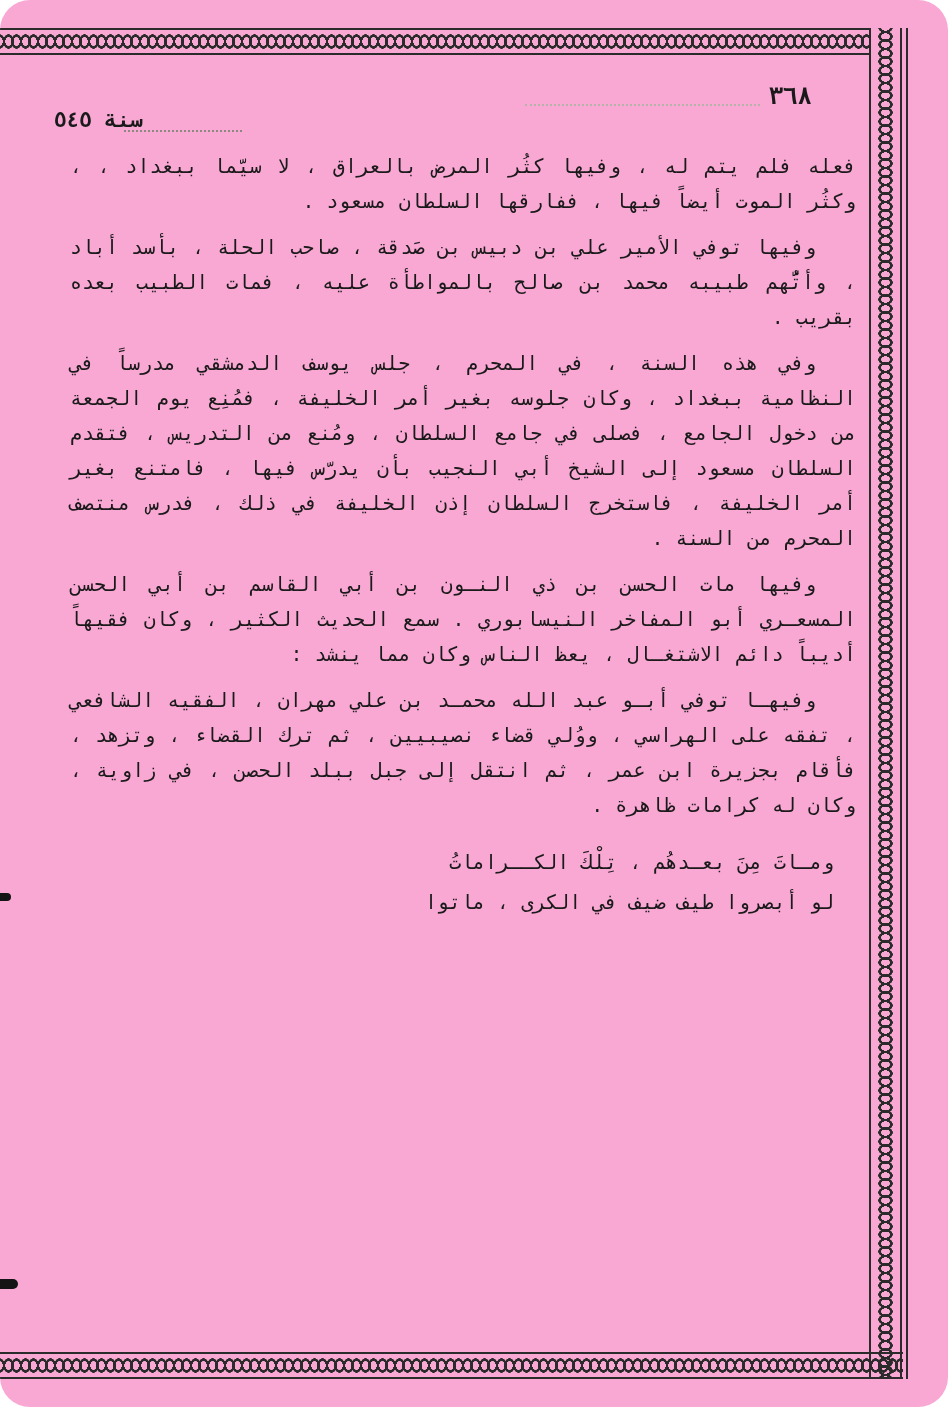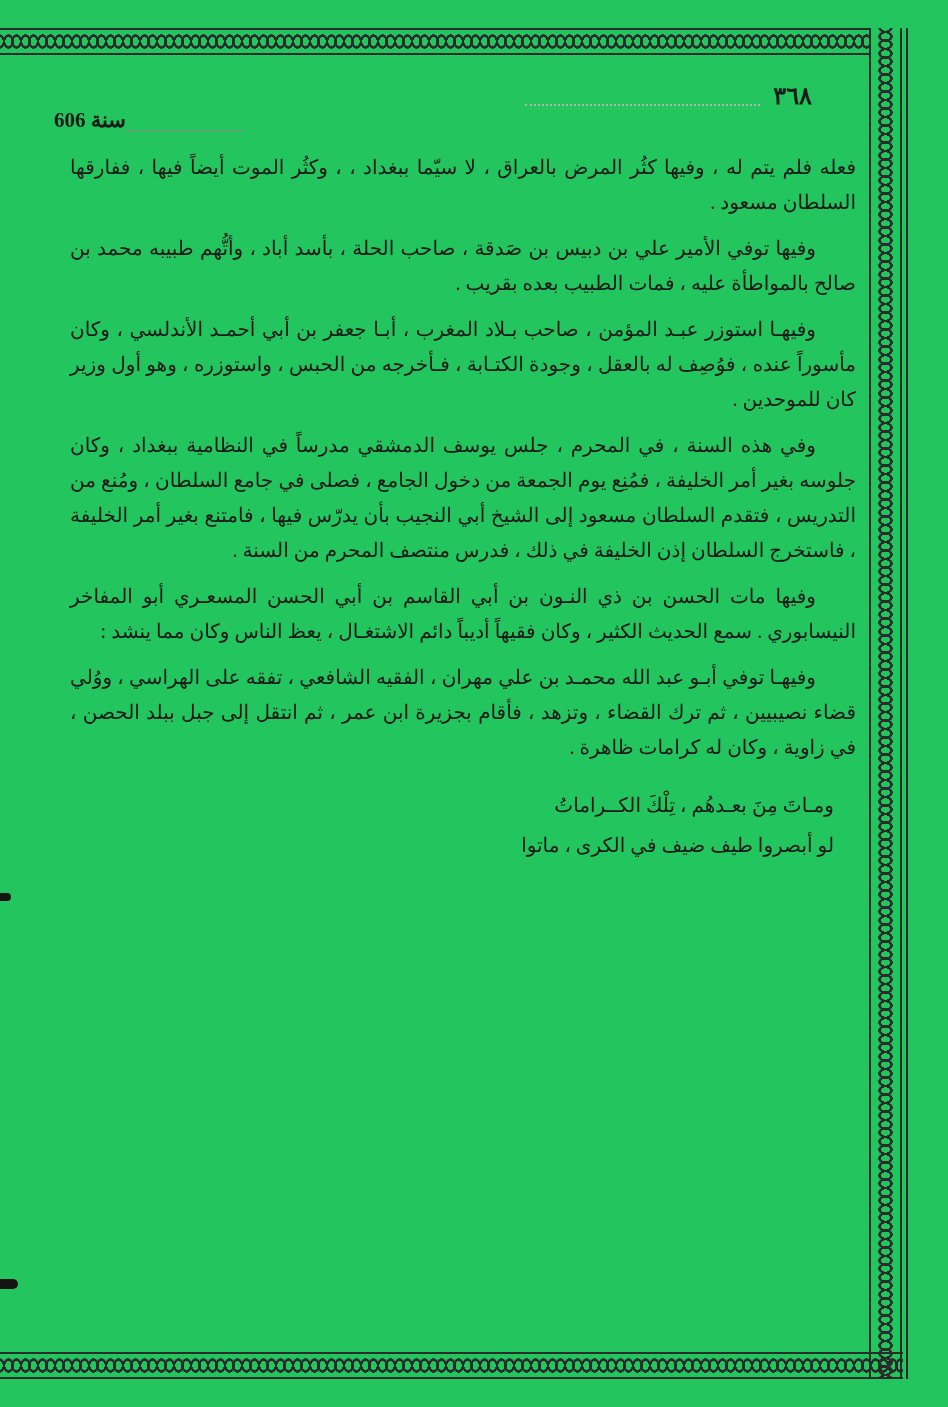--- a/index.html
+++ b/index.html
@@ -4,24 +4,25 @@
 <style>
   html, body {
     margin: 0;
     padding: 0;
     background: #ffffff;
   }
   .page {
     position: relative;
     width: 948px;
     height: 1407px;
-    background: #22c55e;
+    background: #f9a8d4;
     overflow: hidden;
-    font-family: Liberation Serif, serif;
+    font-family: Liberation Mono, monospace;
     color: #1a1a1a;
+    border-radius: 30px;
   }
 
   
   .band { position: absolute; box-sizing: border-box; }
   .band-h {
     height: 27px;
     border-top: 2px solid #2b2b2b;
     border-bottom: 2px solid #2b2b2b;
     background-image:
       radial-gradient(ellipse 6px 8px at center, rgba(0,0,0,0) 52%, #2b2b2b 56%, #2b2b2b 88%, rgba(0,0,0,0) 92%),
@@ -132,27 +133,26 @@
 
 <div class="page">
 
   <div class="band band-h border-top"></div>
   <div class="band band-v border-right"></div>
   <div class="band band-h border-bottom"></div>
   <div class="edge-line"></div>
 
   <div class="page-number">٣٦٨</div>
   <div class="page-number-dots"></div>
-  <div class="year-label">سنة 606</div>
+  <div class="year-label">سنة ٥٤٥</div>
   <div class="year-dots"></div>
 
   <div class="content">
     <p class="para first">فعله فلم يتم له ، وفيها كثُر المرض بالعراق ، لا سيّما ببغداد ، ، وكثُر الموت أيضاً فيها ، ففارقها السلطان مسعود .</p>
     <p class="para">وفيها توفي الأمير علي بن دبيس بن صَدقة ، صاحب الحلة ، بأسد أباد ، وأتُّهم طبيبه محمد بن صالح بالمواطأة عليه ، فمات الطبيب بعده بقريب .</p>
-    <p class="para">وفيهـا استوزر عبـد المؤمن ، صاحب بـلاد المغرب ، أبـا جعفر بن أبي أحمـد الأندلسي ، وكان مأسوراً عنده ، فوُصِف له بالعقل ، وجودة الكتـابة ، فـأخرجه من الحبس ، واستوزره ، وهو أول وزير كان للموحدين .</p>
     <p class="para">وفي هذه السنة ، في المحرم ، جلس يوسف الدمشقي مدرساً في النظامية ببغداد ، وكان جلوسه بغير أمر الخليفة ، فمُنِع يوم الجمعة من دخول الجامع ، فصلى في جامع السلطان ، ومُنع من التدريس ، فتقدم السلطان مسعود إلى الشيخ أبي النجيب بأن يدرّس فيها ، فامتنع بغير أمر الخليفة ، فاستخرج السلطان إذن الخليفة في ذلك ، فدرس منتصف المحرم من السنة .</p>
     <p class="para">وفيها مات الحسن بن ذي النـون بن أبي القاسم بن أبي الحسن المسعـري أبو المفاخر النيسابوري . سمع الحديث الكثير ، وكان فقيهاً أديباً دائم الاشتغـال ، يعظ الناس وكان مما ينشد :</p>
     <p class="para">وفيهـا توفي أبـو عبد الله محمـد بن علي مهران ، الفقيه الشافعي ، تفقه على الهراسي ، ووُلي قضاء نصيبيين ، ثم ترك القضاء ، وتزهد ، فأقام بجزيرة ابن عمر ، ثم انتقل إلى جبل ببلد الحصن ، في زاوية ، وكان له كرامات ظاهرة .</p>
 
     <div class="poem">
       <div class="verse">
         <span class="hemistich">ومـاتَ مِنَ بعـدهُم ، تِلْكَ الكــراماتُ</span>
       </div>
       <div class="verse">
         <span class="hemistich">لو أبصروا طيف ضيف في الكرى ، ماتوا</span>

